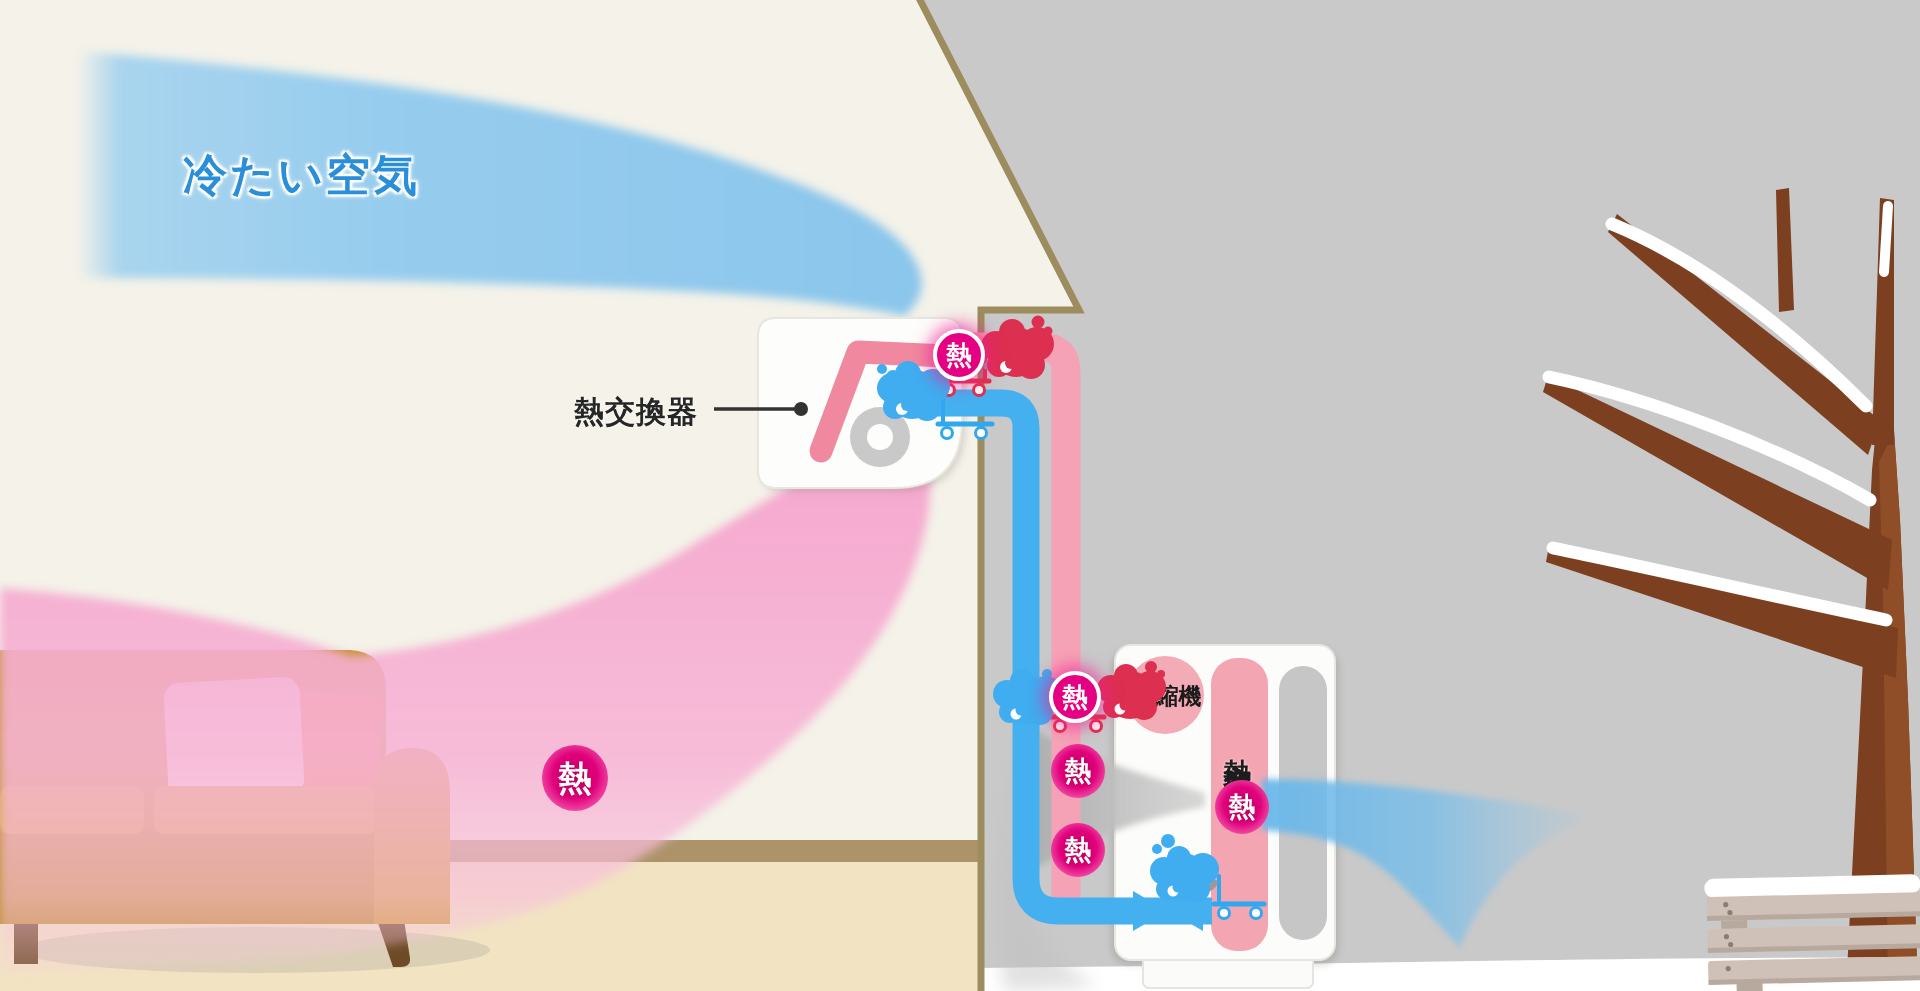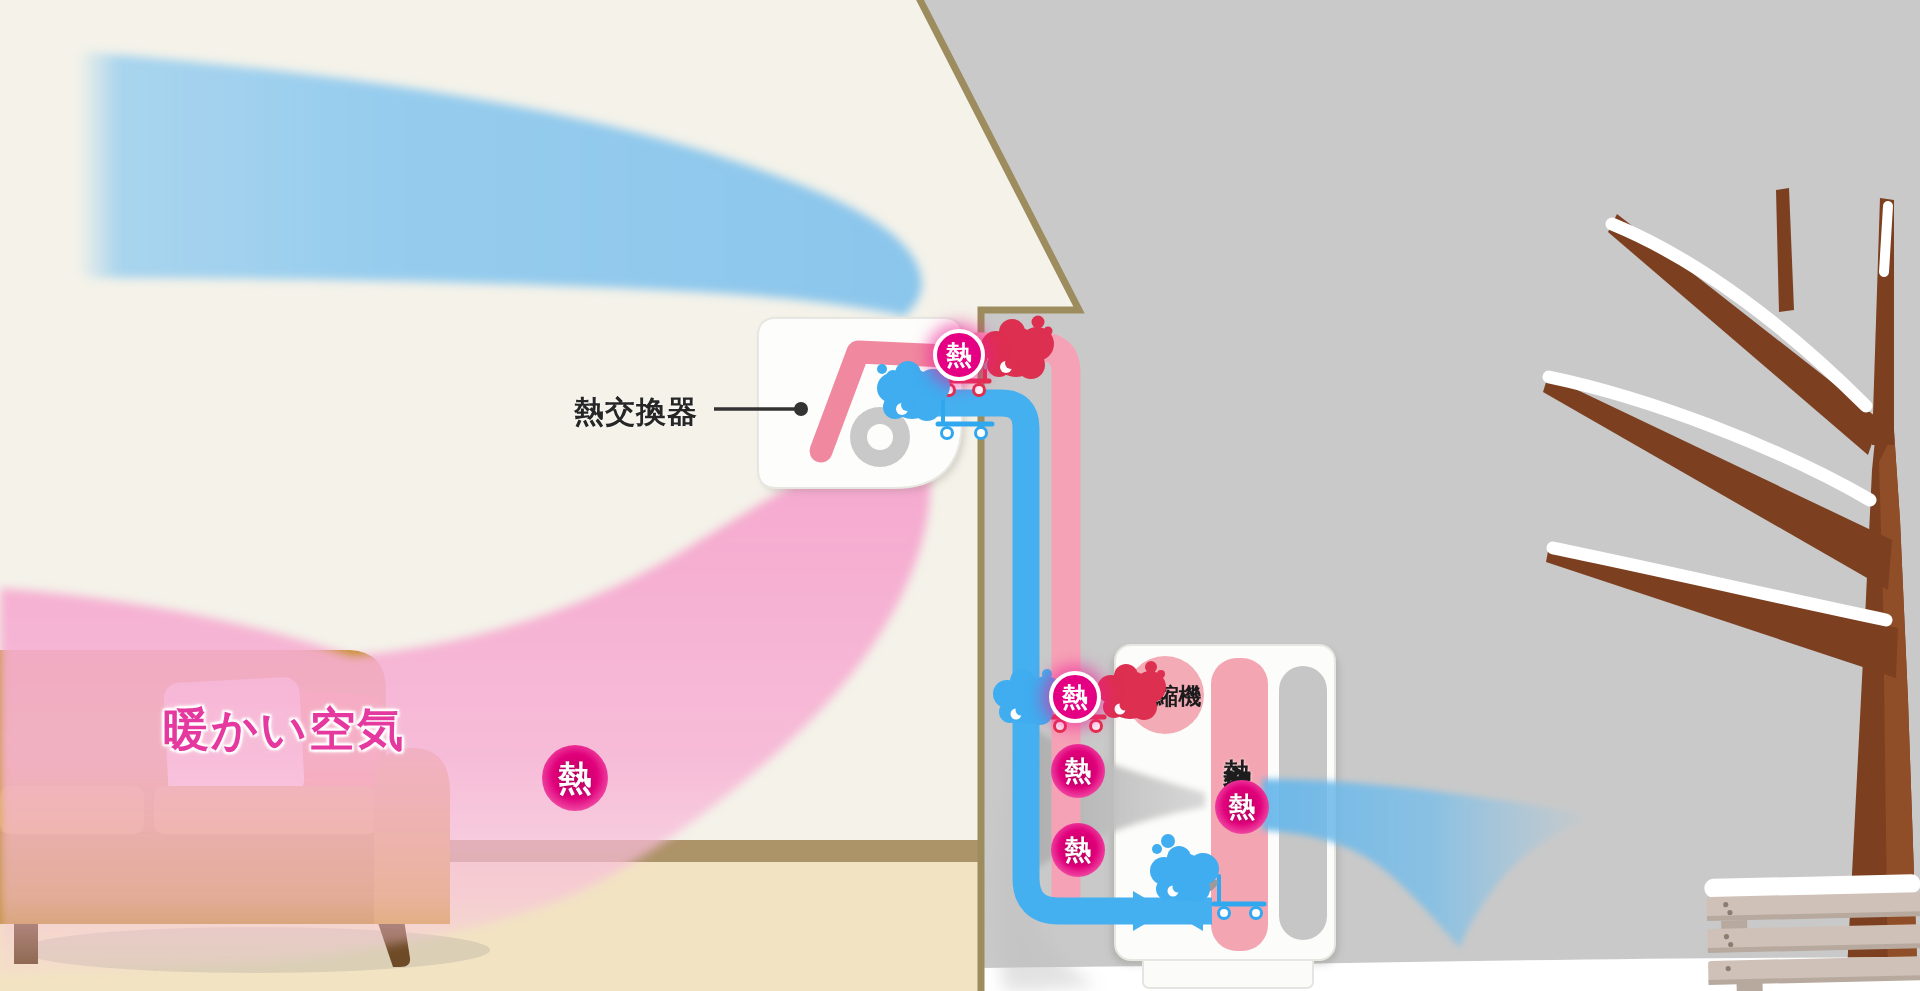--- a/index.html
+++ b/index.html
@@ -286,21 +286,21 @@
           <circle cx="1197" cy="889" r="13"></circle>
           <circle cx="1167" cy="889" r="11"></circle>
       <circle cx="1157" cy="849" r="5"></circle>
           <circle cx="1168" cy="841" r="7"></circle>
       <circle cx="1173" cy="891" r="5.5" fill="#fff"></circle>
           <circle cx="1178" cy="887" r="5.5" fill="#3fadf0"></circle>
     </g>
   </g>
 </svg>
 
-  <div class="lbl lbl-warm">暖かい空気</div>
+  <div class="lbl lbl-cold">冷たい空気</div>
   <div class="lbl lbl-hx-indoor">熱交換器</div>
   <div class="lbl lbl-hx-outdoor">熱交換器</div>
 
   <div class="badge badge-ring b-indoor">
     <span>熱</span>
   </div>
   <div class="badge badge-glow b-stream">
     <span>熱</span>
   </div>
   <div class="badge badge-ring b-outdoor">

